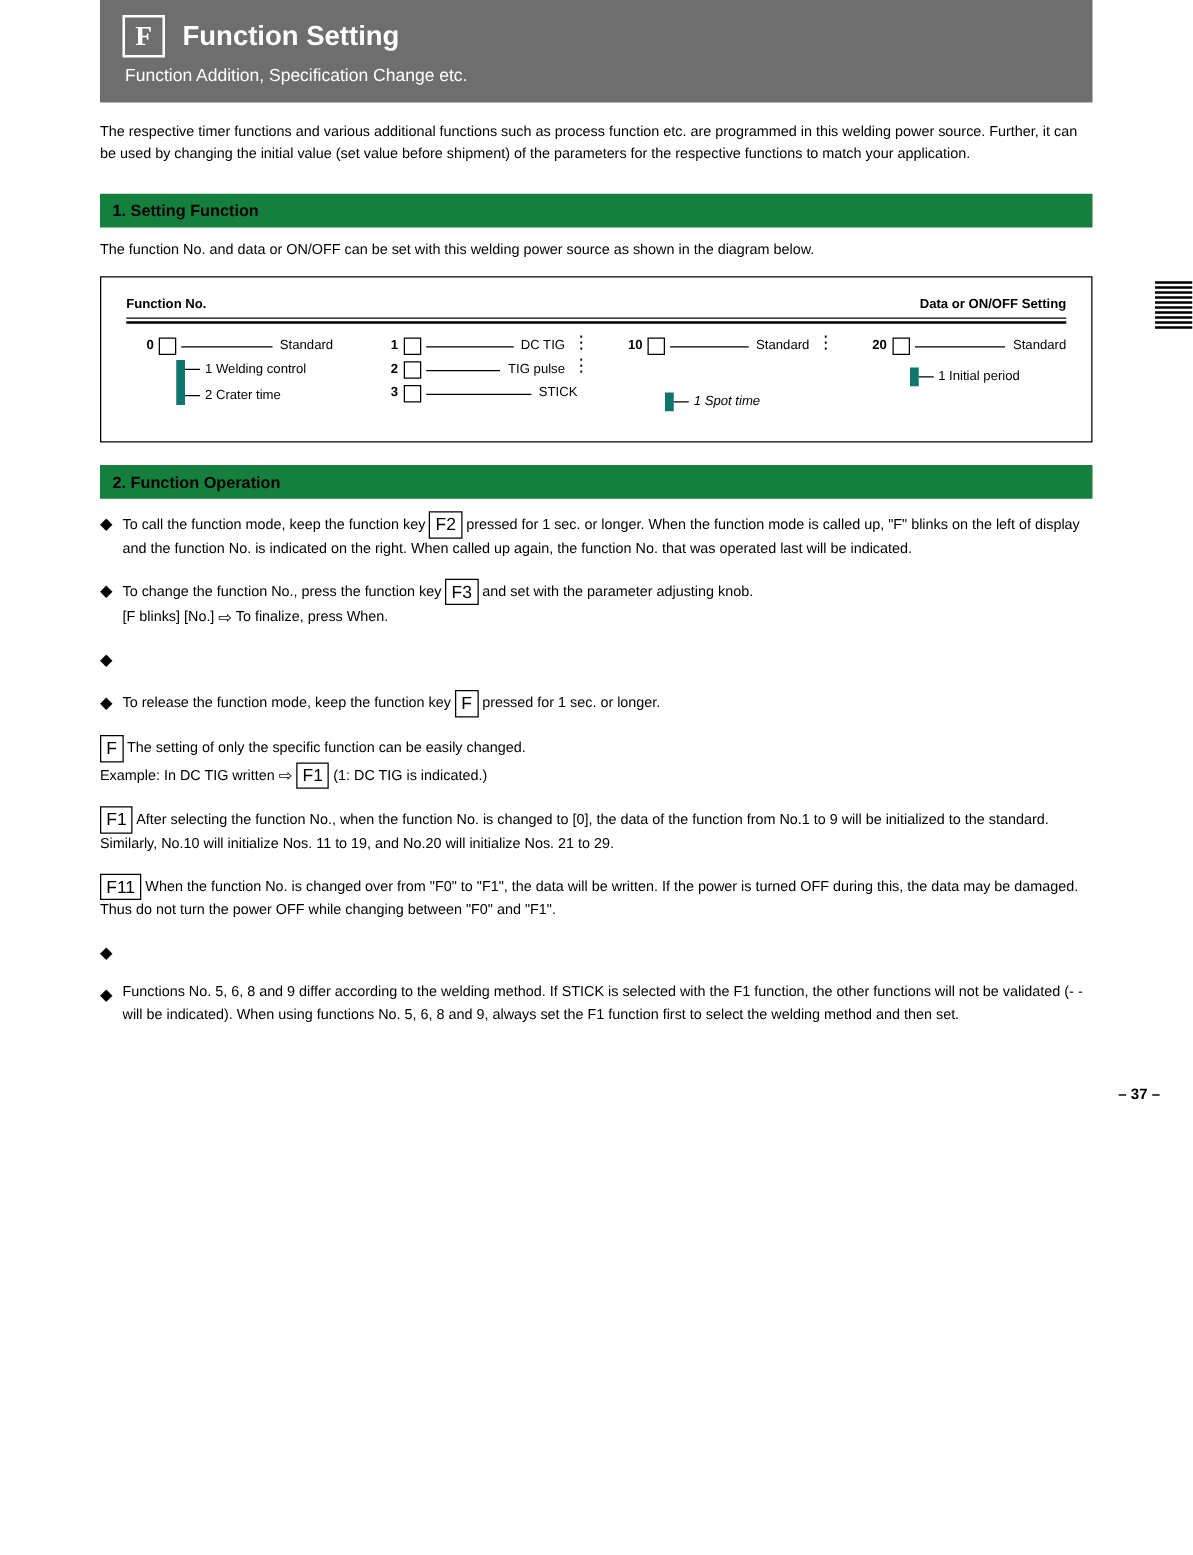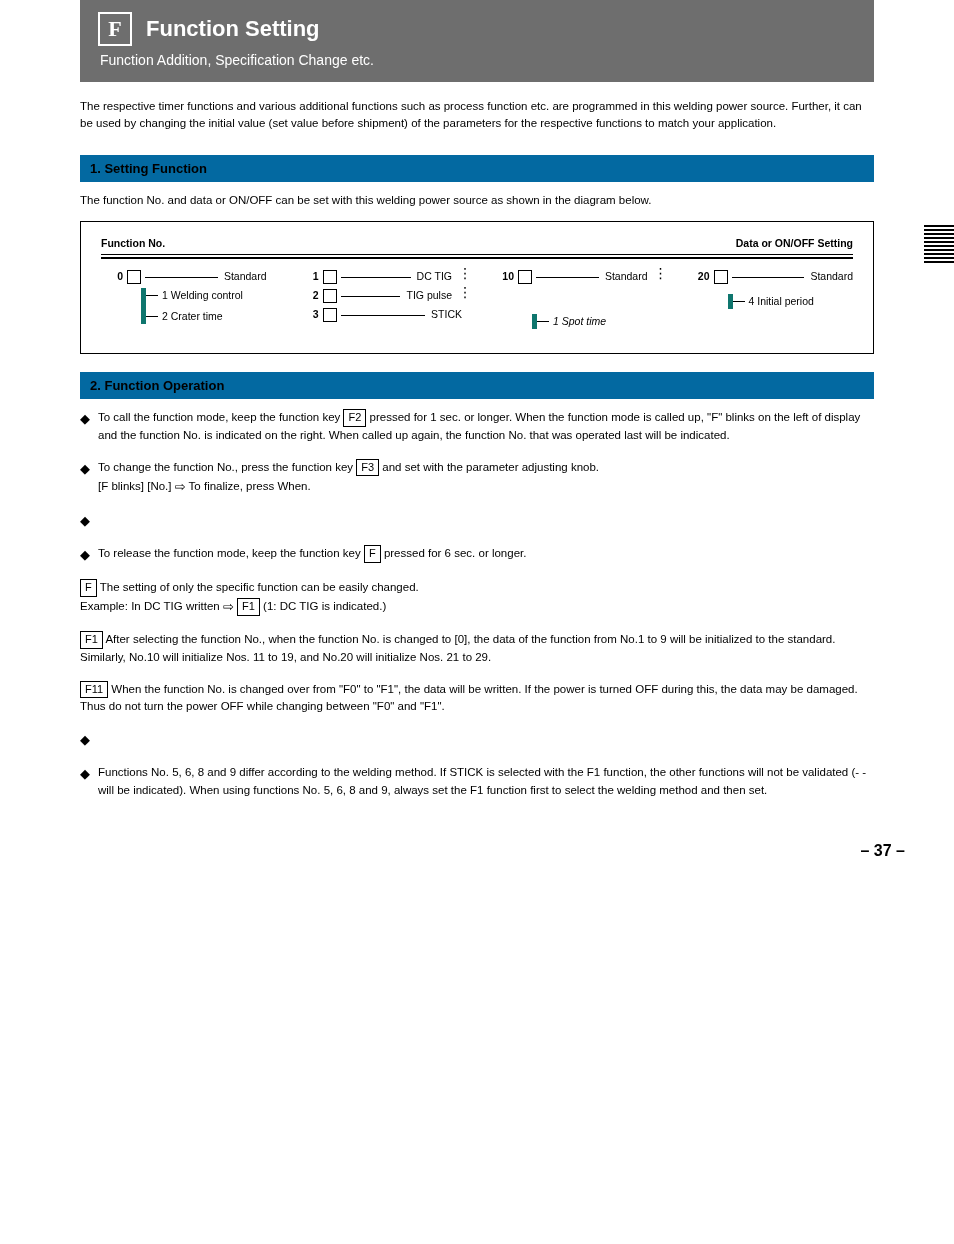--- a/index.html
+++ b/index.html
@@ -12,52 +12,52 @@
   .header-dark { background: #6e6e6e; color: #fff; padding: 12px 18px 14px 18px; margin: 0 80px 0 80px; }
   .header-dark .row1 { display: flex; align-items: center; gap: 14px; }
   .key-f { width: 34px; height: 34px; border: 2.5px solid #fff; display: inline-flex; align-items: center; justify-content: center; font-weight: bold; font-size: 22px; font-family: serif; color:#fff; }
   .header-title { font-size: 22px; font-weight: bold; }
   .header-sub { font-size: 14px; margin-top: 6px; margin-left: 2px; }
 
   .content { padding: 0 80px 60px 80px; }
 
   .intro { font-size: 11.5px; line-height: 1.5; margin: 16px 0 22px 0; }
 
-  .section-bar { background: #0369a1; font-size: 13px; font-weight: bold; padding: 6px 10px; margin-bottom: 10px; }
+  .section-bar { background: #15803d; font-size: 13px; font-weight: bold; padding: 6px 10px; margin-bottom: 10px; }
 
   .setting-desc { font-size: 11.5px; line-height: 1.5; margin-bottom: 12px; }
 
   .diagram-box { border: 1.5px solid #000; padding: 14px 20px 18px 20px; margin-bottom: 18px; font-size: 10.5px; line-height:1.4; }
   .diagram-box .rule-thin { border-top: 1px solid #000; margin: 4px 0 2px 0; }
   .diagram-box .rule-thick { border-top: 2.5px solid #000; margin: 2px 0 10px 0; }
   .diag-head { display:flex; justify-content:space-between; font-weight:bold; }
 
   .diag-columns { display: flex; gap: 30px; align-items:flex-start; }
   .diag-col { flex: 1; }
 
   .d-row { display: flex; align-items: flex-start; margin-bottom: 4px; }
   .d-num { width: 22px; text-align: right; margin-right: 4px; font-weight:bold; }
   .d-chk { width: 14px; height: 14px; border: 1.5px solid #000; display:inline-block; margin-right: 4px; flex-shrink:0; margin-top:1px;}
   .d-conn { border-top: 1px solid #000; flex:1; margin-top:8px; }
   .d-label { margin-left:6px; white-space:nowrap; }
-  .d-sub { margin-left: 40px; border-left:5px solid #0f766e; padding-left:0; }
+  .d-sub { margin-left: 40px; border-left:7px solid #0f766e; padding-left:0; }
   .d-sub-row { display:flex; align-items:center; margin-bottom:6px; }
   .d-sub-conn { width:12px; border-top:1px solid #000; }
   .d-sub-label { margin-left:4px; }
   .d-dots-v { width:4px; margin-left:6px; line-height:0.6; font-size:14px;}
 
   .para { font-size: 11.5px; line-height: 1.55; margin: 0 0 14px 0; }
 
   .bullet-row { display:flex; align-items:flex-start; font-size:11.5px; line-height:1.55; margin-bottom:14px; }
   .bullet-mark { margin-right:8px; font-size:13px; }
 
-  .key { display:inline-block; border:1.2px solid #000; padding:0 4px; font-size:11px; font-family: Arial, sans-serif; line-height:1.4; vertical-align:middle; }
+  .key { display:inline-block; border:1.2px solid #000; padding:0 4px; font-size:14px; font-family: Arial, sans-serif; line-height:1.4; vertical-align:middle; }
   .arrow-out { font-size:13px; vertical-align:middle; }
 
-  .page-num { position:absolute; bottom:14px; right:49px; font-size:16px; font-weight:bold; }
+  .page-num { position:absolute; bottom:14px; right:26px; font-size:12px; font-weight:bold; }
 </style>
 </head>
 <body>
 
 <div class="tab-marker">
   <div class="line"></div>
     <div class="line"></div>
     <div class="line"></div>
     <div class="line"></div>
   <div class="line"></div>
@@ -156,21 +156,21 @@
         <div class="diag-col">
           <div class="d-row">
             <span class="d-num">20</span>
             <span class="d-chk"></span>
             <span class="d-conn"></span>
             <span class="d-label">Standard</span>
           </div>
           <div class="d-sub" style="margin-top:10px;">
             <div class="d-sub-row">
                 <span class="d-sub-conn"></span>
-                <span class="d-sub-label">4  Initial period</span>
+                <span class="d-sub-label">1  Initial period</span>
               </div>
           </div>
         </div>
       </div>
     </div>
 
     <div class="section-bar">2.  Function Operation</div>
 
     <div class="bullet-row">
       <span class="bullet-mark">◆</span>
@@ -195,21 +195,21 @@
 
     <div class="bullet-row">
       <span class="bullet-mark">◆</span>
     </div>
 
     <div class="bullet-row">
       <span class="bullet-mark">◆</span>
       <div>
         <span>To release the function mode, keep the function key </span>
         <span class="key">F</span>
-        <span> pressed for 6 sec. or longer.</span>
+        <span> pressed for 1 sec. or longer.</span>
       </div>
     </div>
 
     <p class="para">
       <span class="key">F</span>
       <span>  The setting of only the specific function can be easily changed.</span><br>
       <span>  Example: In DC TIG written  </span>
       <span class="arrow-out">⇨</span>
       <span class="key">F1</span>
       <span>    (1: DC TIG is indicated.)</span>

